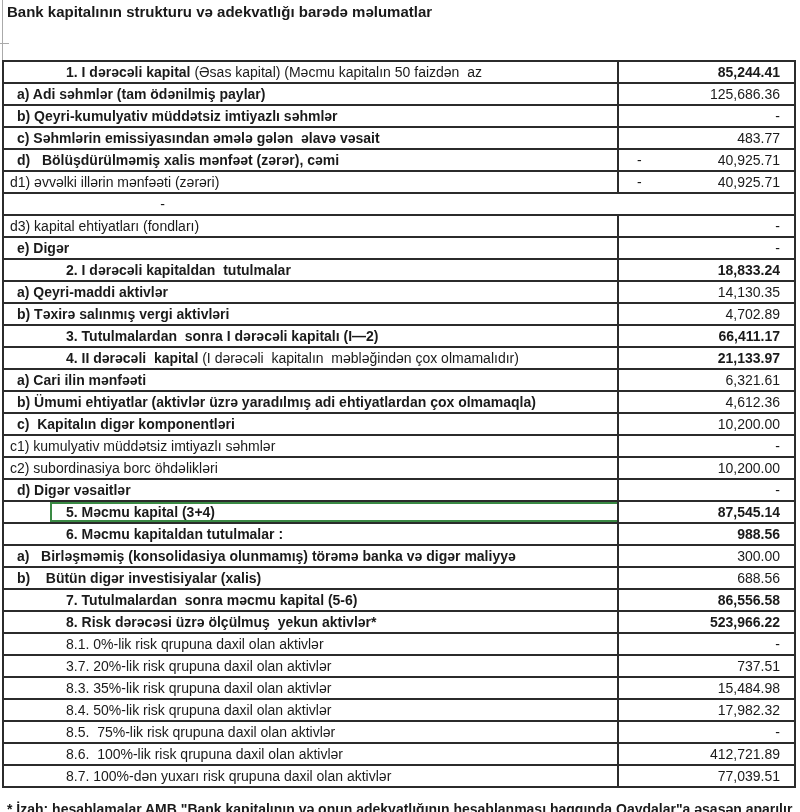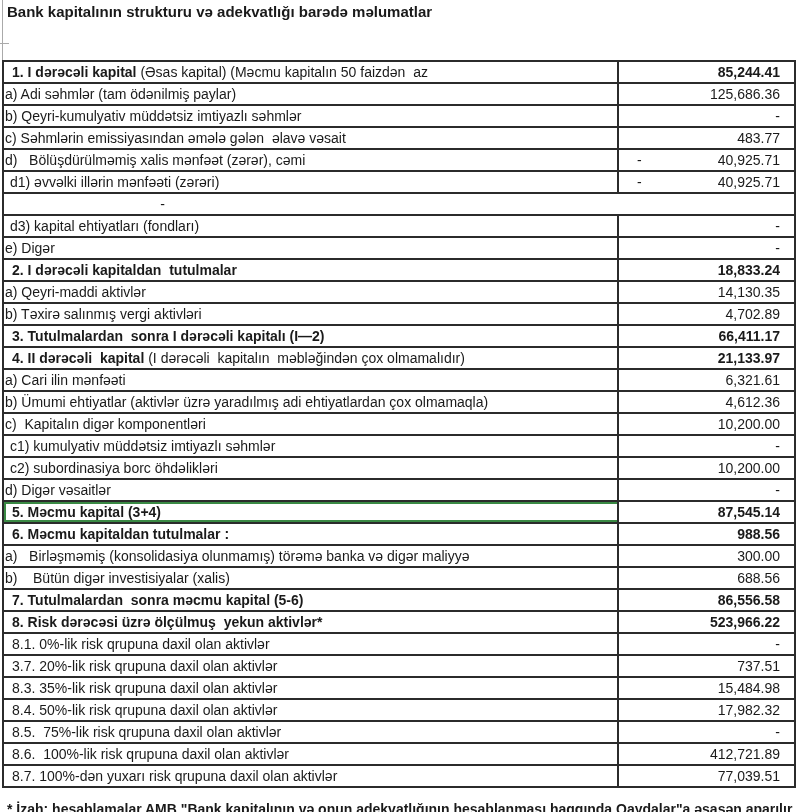--- a/index.html
+++ b/index.html
@@ -17,22 +17,22 @@
     border:2px solid #2b2b2b;border-bottom:none;box-sizing:border-box;
     background:#fff;
   }
   .row{display:flex;height:22px;box-sizing:border-box;border-bottom:2px solid #2b2b2b;}
   .cell-label{
     flex:1 1 auto;min-width:0;position:relative;overflow:hidden;
     border-right:2px solid #2b2b2b;box-sizing:border-box;
     font-size:14px;line-height:20px;white-space:pre;
   }
   .cell-label .txt{display:inline-block;}
-  .ind0{padding-left:8px;}
-  .ind1{padding-left:1px;}
+  .ind0{padding-left:16px;margin-left:46px;}
+  .ind1{padding-left:13px;font-weight:bold;}
   .ind2{padding-left:6px;}
   .b{font-weight:700;}
   .cell-value{
     width:175px;flex:0 0 175px;box-sizing:border-box;
     display:flex;align-items:center;justify-content:flex-end;
     font-size:14px;line-height:20px;padding:0 14px;white-space:pre;
   }
   .cell-value.vb{font-weight:700;}
   .cell-value .minus{margin-right:auto;padding-left:4px;}
   .green-overlay{

